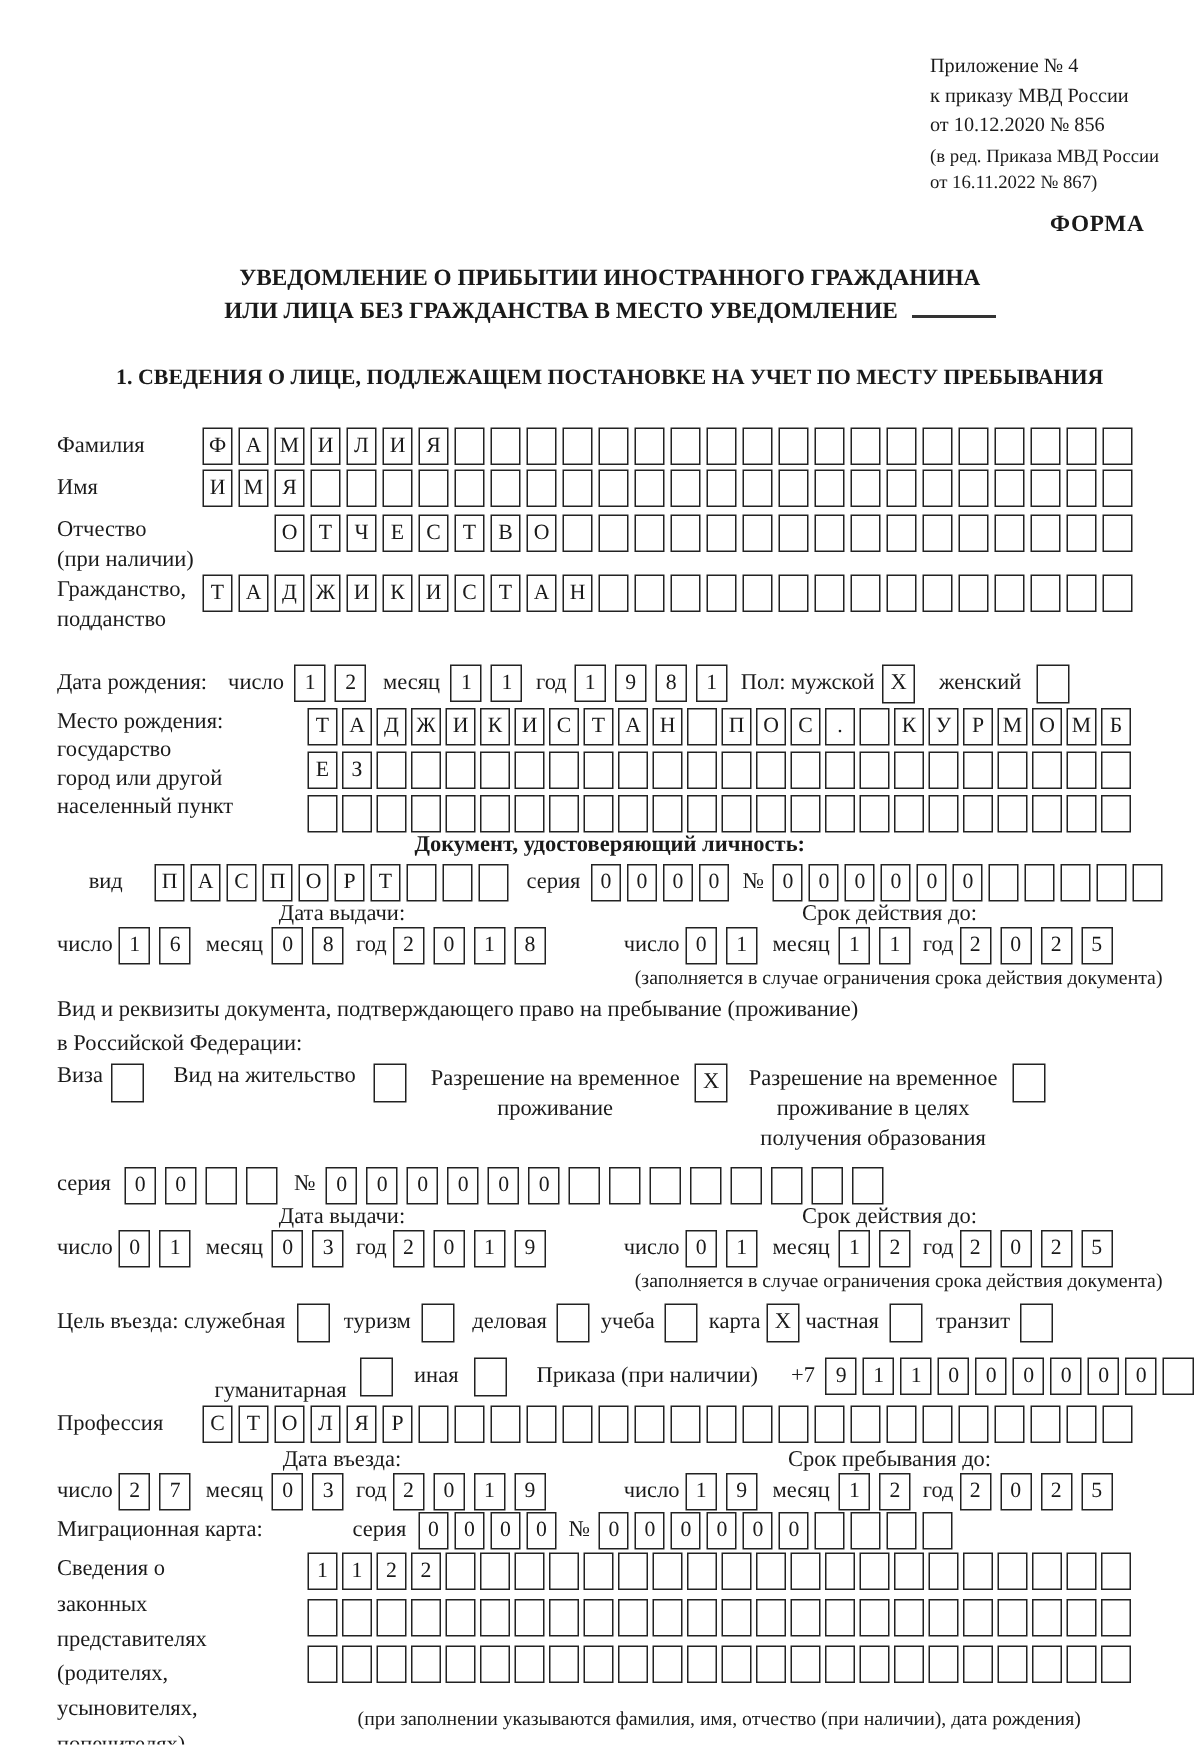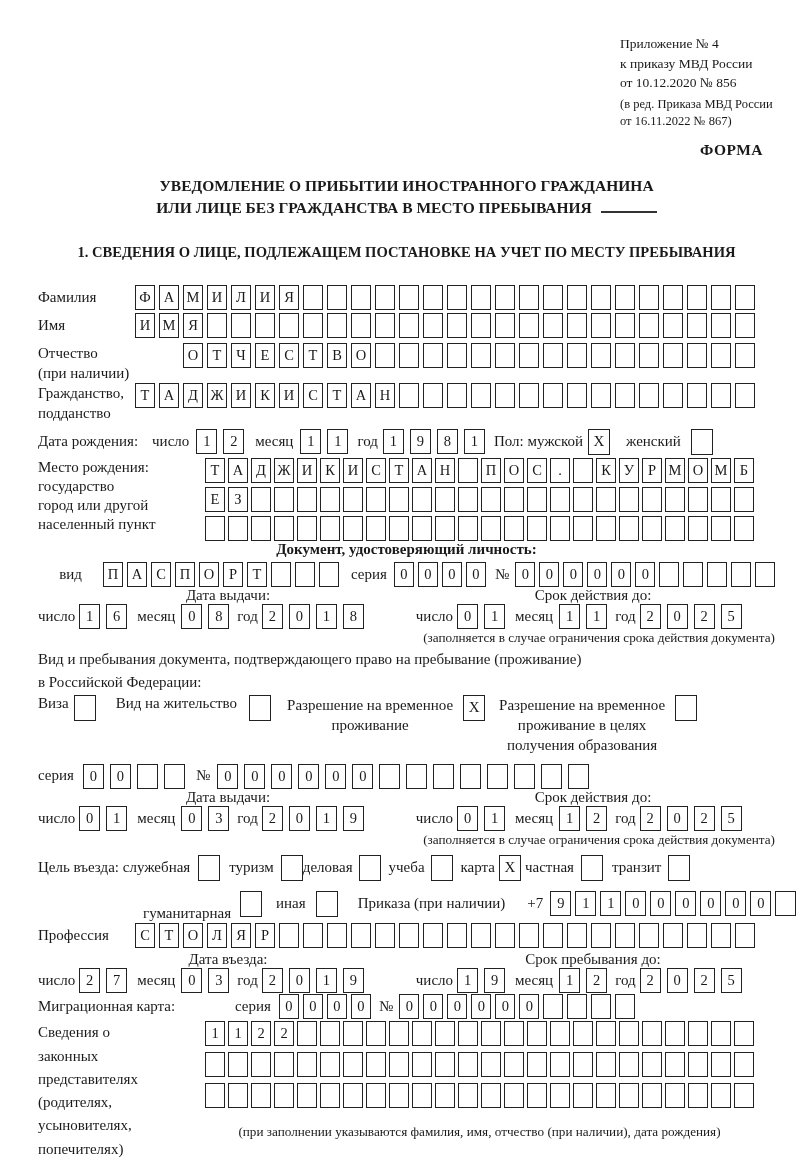--- a/index.html
+++ b/index.html
@@ -36,21 +36,21 @@
     <div>от 10.12.2020 № 856</div>
     <div class="apx-sub">
       <div>(в ред. Приказа МВД России</div>
       <div>от 16.11.2022 № 867)</div>
     </div>
   </div>
   <div class="forma">ФОРМА</div>
   <div class="title">
     <div>УВЕДОМЛЕНИЕ О ПРИБЫТИИ ИНОСТРАННОГО ГРАЖДАНИНА</div>
     <div>
-      <span>ИЛИ ЛИЦЕ БЕЗ ГРАЖДАНСТВА В МЕСТО ПРЕБЫВАНИЯ</span><span class="blank"></span>
+      <span>ИЛИ ЛИЦА БЕЗ ГРАЖДАНСТВА В МЕСТО УВЕДОМЛЕНИЕ</span><span class="blank"></span>
     </div>
   </div>
   <div class="sec">1. СВЕДЕНИЯ О ЛИЦЕ, ПОДЛЕЖАЩЕМ ПОСТАНОВКЕ НА УЧЕТ ПО МЕСТУ ПРЕБЫВАНИЯ</div>
   <div id="form-body">
       <div class="frow" style="margin-top: 0px;">
         <span class="lbl" style="width: 97px;">Фамилия</span>
         <div class="cells" style="gap: 4px;">
           <div class="cell">Ф</div>
           <div class="cell">А</div>
           <div class="cell">М</div>
@@ -169,21 +169,21 @@
           <div class="cell"></div>
           <div class="cell"></div>
           <div class="cell"></div>
           <div class="cell"></div>
           <div class="cell"></div>
           <div class="cell"></div>
           <div class="cell"></div>
           <div class="cell"></div>
         </div>
       </div>
-      <div class="frow" style="margin-top: 5px;">
+      <div class="frow" style="margin-top: 19px;">
         <span class="lbl" style="margin-right: 14px;">Дата рождения:</span>
         <span class="lbl" style="margin-right: 7px;">число</span>
         <div class="cells" style="gap: 6px;">
           <div class="cell" style="width: 21px;">1</div>
           <div class="cell" style="width: 21px;">2</div>
         </div>
         <span class="lbl" style="margin-left: 11px; margin-right: 7px;">месяц</span>
         <div class="cells" style="gap: 6px;">
           <div class="cell" style="width: 21px;">1</div>
           <div class="cell" style="width: 21px;">1</div>
@@ -365,21 +365,21 @@
           <div class="cell" style="width: 21px;">2</div>
           <div class="cell" style="width: 21px;">0</div>
           <div class="cell" style="width: 21px;">2</div>
           <div class="cell" style="width: 21px;">5</div>
         </div>
       </div>
       <div class="frow right" style="margin-top: 1px;">
         <span class="lbl" style="font-size: 13.2px;">(заполняется в случае ограничения срока действия документа)</span>
       </div>
       <div class="frow" style="margin-top: 6px;">
-        <span class="lbl">Вид и пребывания документа, подтверждающего право на пребывание (проживание)</span>
+        <span class="lbl">Вид и реквизиты документа, подтверждающего право на пребывание (проживание)</span>
       </div>
       <div class="frow" style="margin-top: 5px;">
         <span class="lbl">в Российской Федерации:</span>
       </div>
       <div class="frow top" style="margin-top: 4px;">
         <span class="lbl" style="margin-right: 5px;">Виза</span>
         <div class="chk"></div>
         <span class="lbl" style="margin-left: 20px; margin-right: 12px;">Вид на жительство</span>
         <div class="chk"></div>
         <div class="stack" style="text-align: center; line-height: 1.35; margin-left: 16px; margin-right: 10px;">
@@ -462,21 +462,21 @@
         </div>
       </div>
       <div class="frow right" style="margin-top: 1px;">
         <span class="lbl" style="font-size: 13.2px;">(заполняется в случае ограничения срока действия документа)</span>
       </div>
       <div class="frow" style="margin-top: 8px; align-items: center;">
         <span class="lbl" style="margin-right: 8px;">Цель въезда: служебная</span>
         <div class="chk"></div>
         <span class="lbl" style="margin-left: 9px; margin-right: 7px;">туризм</span>
         <div class="chk"></div>
-        <span class="lbl" style="margin-left: 0; margin-right: 6px;">деловая</span>
+        <span class="lbl" style="margin-left: 12px; margin-right: 6px;">деловая</span>
         <div class="chk"></div>
         <span class="lbl" style="margin-left: 8px; margin-right: 6px;">учеба</span>
         <div class="chk"></div>
         <span class="lbl" style="margin-left: 8px; margin-right: 4px;">карта</span>
         <div class="chk">X</div>
         <span class="lbl" style="margin-left: 4px; margin-right: 7px;">частная</span>
         <div class="chk"></div>
         <span class="lbl" style="margin-left: 9px; margin-right: 7px;">транзит</span>
         <div class="chk"></div>
       </div>

